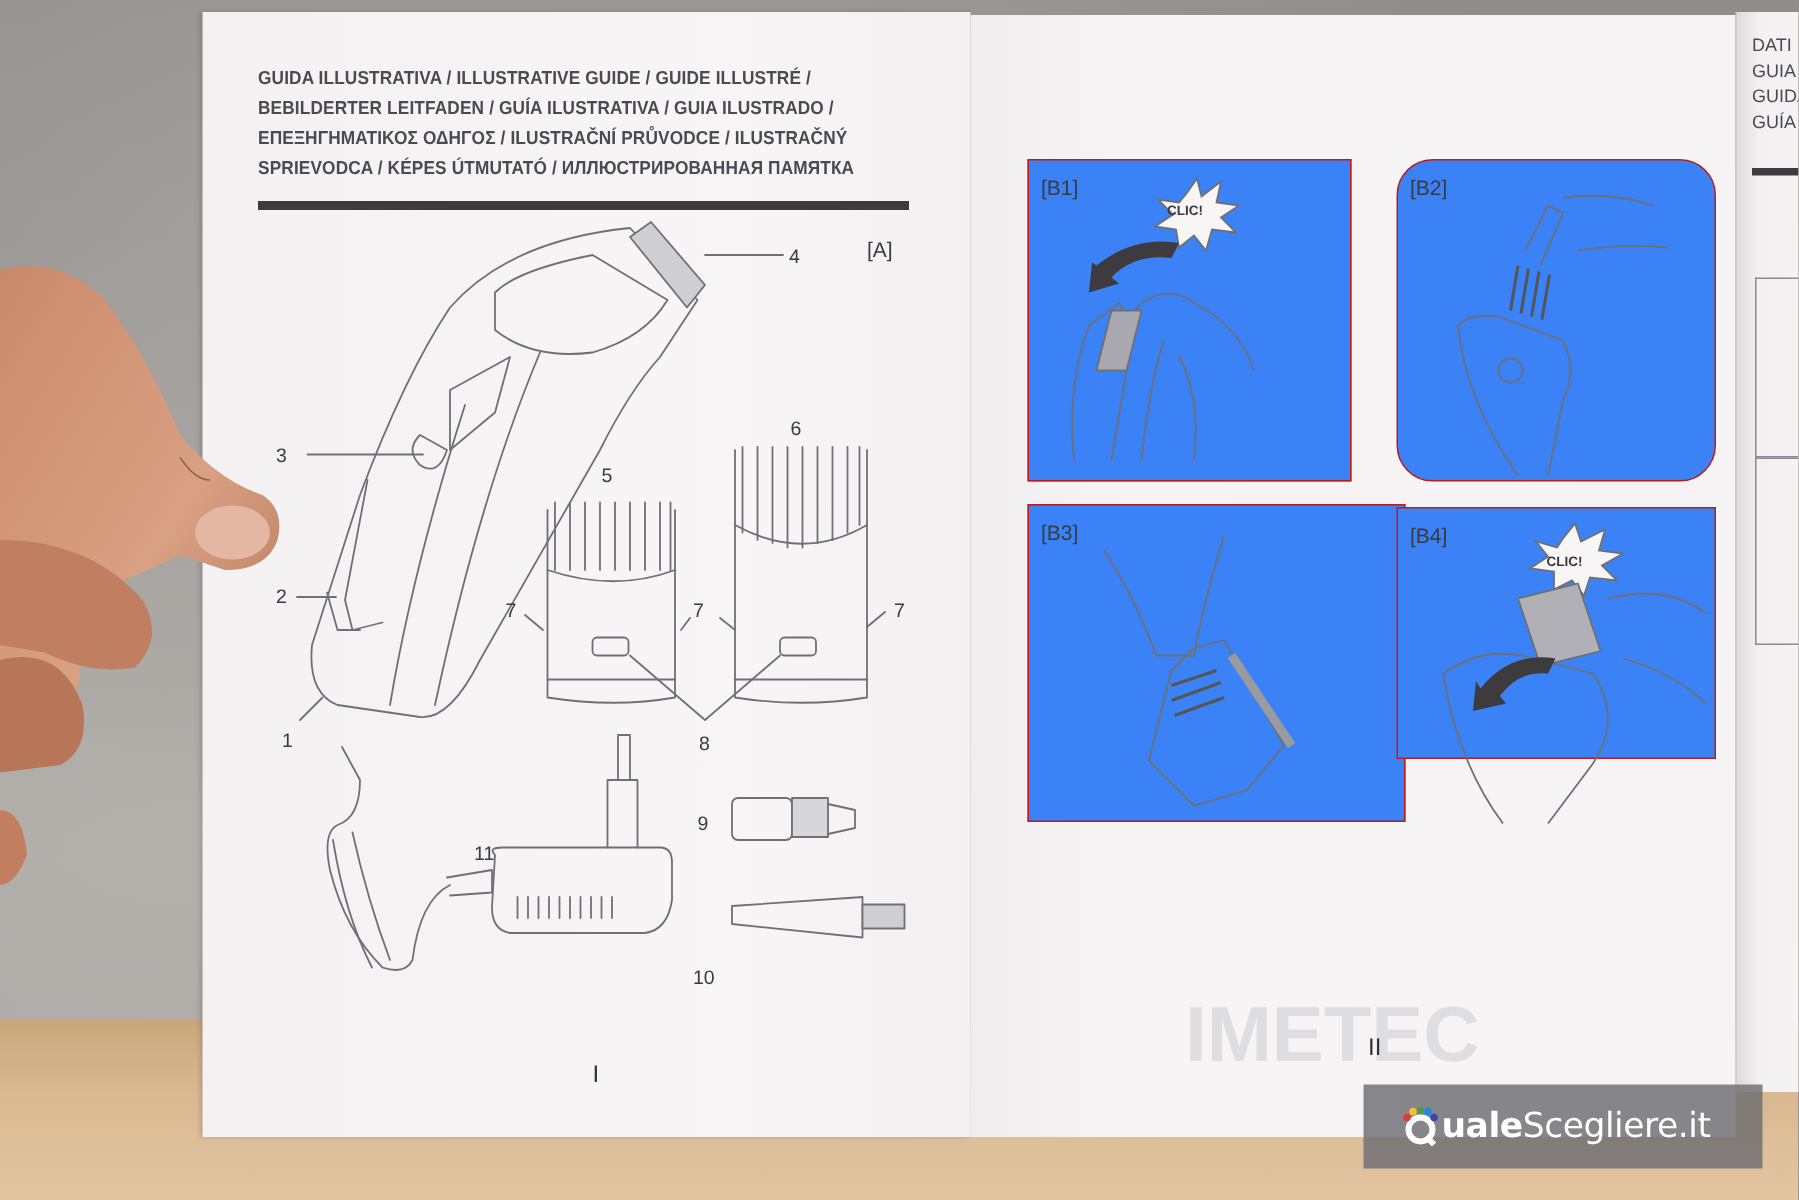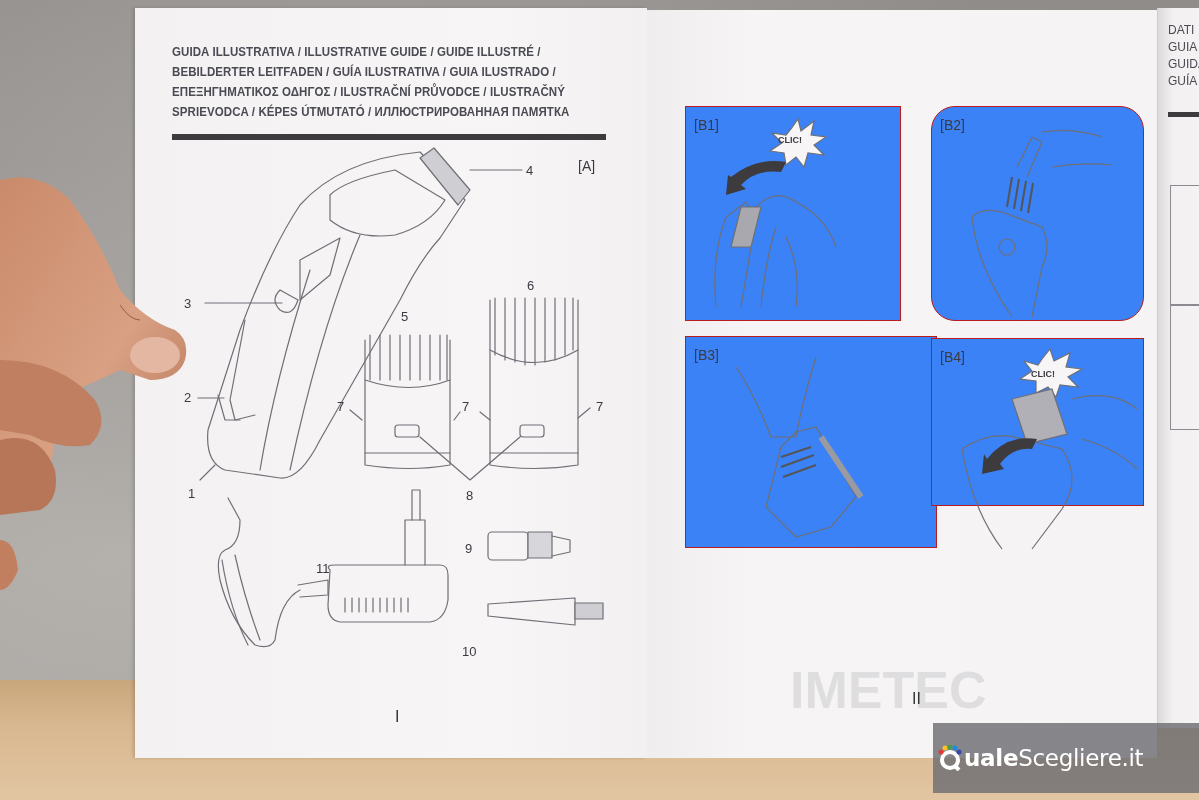--- a/index.html
+++ b/index.html
@@ -66,23 +66,23 @@
       position: absolute; left: 1168px; top: 22px; font-size: 12px; font-weight: normal;
       color: #4a4a52; line-height: 17px; white-space: nowrap; overflow: hidden; width: 31px;
     }
     .far-rule {
       position: absolute; left: 1168px; top: 112px; width: 31px; height: 5px; background: #3d3b3d;
     }
     .hand {
       position: absolute;
     }
     .watermark {
-      position: absolute; left: 933px; top: 723px; width: 266px; height: 70px;
+      position: absolute; left: 909px; top: 723px; width: 266px; height: 56px;
       background: rgba(110,110,115,0.82);
-      display: flex; align-items: center; padding-left: 4px;
+      display: flex; align-items: center; padding-left: 25px;
     }
     .wm-text {
       font-family: "DejaVu Sans", sans-serif; font-size: 23px; color: #fff; letter-spacing: -0.3px;
     }
     .wm-bold { font-weight: bold; }
     .ghost {
       position: absolute; color: rgba(120,120,125,0.18); font-weight: bold;
     }
   </style>
 </head>

